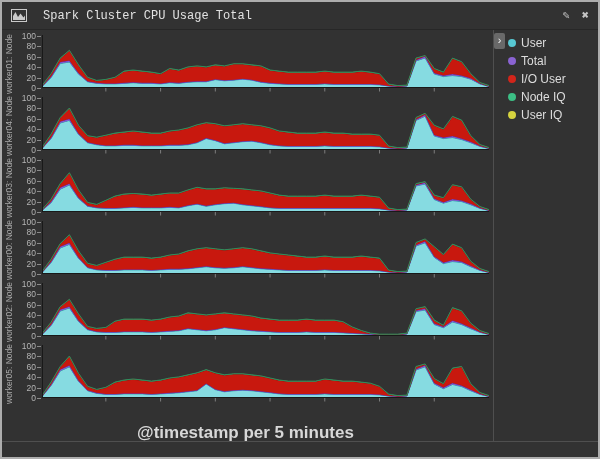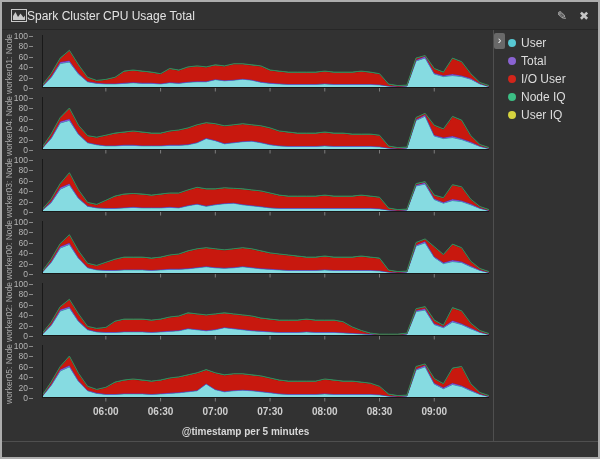--- a/index.html
+++ b/index.html
@@ -7,53 +7,54 @@
   .panel{
     width:600px;height:459px;
     border:2px solid #adadad;
     background:#323232;
     font-family:"Liberation Sans",sans-serif;
     position:relative;overflow:hidden;
   }
   
   .header{
     height:28px;display:flex;align-items:center;
-    padding:0 9px;gap:0;
+    padding:0 9px;gap:16px;
     border-bottom:1px solid #272727;
     cursor:move;
+    font-family:Liberation Mono, monospace;
   }
   .h-icon{display:flex;align-items:center;}
   .h-title{font-size:12px;color:#e2e2e2;flex:1;white-space:nowrap;}
   .h-actions{display:flex;gap:12px;align-items:center;}
   .h-act{font-size:12px;color:#c6c6c6;cursor:pointer;line-height:1;}
   
   .body{display:flex;height:411px;}
   .charts{width:491px;position:relative;padding-top:3px;}
   .chart-row{height:62px;position:relative;}
   .row-label{
     position:absolute;left:0;top:0;width:14px;height:62px;
     writing-mode:vertical-rl;transform:rotate(180deg);
     display:flex;align-items:center;justify-content:center;
     font-size:8.5px;color:#a9a9a9;white-space:nowrap;
   }
-  .yaxis{position:absolute;left:6px;top:0;width:26px;height:62px;}
+  .yaxis{position:absolute;left:14px;top:0;width:26px;height:62px;}
   .ylab{
     position:absolute;right:6px;width:20px;text-align:right;
     font-size:8.5px;color:#b4b4b4;line-height:8px;
   }
   .ytick{position:absolute;right:1px;width:4px;height:1px;background:#8a8a8a;}
   .plot{position:absolute;left:40px;top:0;}
   .xlabels{position:relative;height:14px;margin-top:1px;}
   .xlab{
     position:absolute;top:0;width:44px;text-align:center;
     font-size:10px;font-weight:700;color:#cfcfcf;
   }
   .xtitle{
-    margin-top:6px;width:487px;text-align:center;
-    font-size:10px;font-weight:700;color:#d8d8d8;
+    margin-top:18px;width:487px;text-align:center;
+    font-size:17px;font-weight:700;color:#d8d8d8;
   }
   
   .legend-col{
     flex:1;border-left:1px solid #4f4f4f;position:relative;
     padding:6px 6px 0 14px;
   }
   .collapse-btn{
     position:absolute;left:0px;top:3px;width:11px;height:16px;
     background:#696969;color:#f2f2f2;font-size:11px;line-height:15px;
     text-align:center;border-radius:2px;cursor:pointer;
@@ -289,29 +290,20 @@
             <path d="M0.5 2 V54 M0 54.5 H447" stroke="#191919" fill="none"></path>
             <line x1="63.857142857142854" x2="63.857142857142854" y1="55" y2="58.5" stroke="#7d7d7d"></line>
             <line x1="118.59183673469389" x2="118.59183673469389" y1="55" y2="58.5" stroke="#7d7d7d"></line>
             <line x1="173.32653061224488" x2="173.32653061224488" y1="55" y2="58.5" stroke="#7d7d7d"></line>
             <line x1="228.06122448979593" x2="228.06122448979593" y1="55" y2="58.5" stroke="#7d7d7d"></line>
             <line x1="282.7959183673469" x2="282.7959183673469" y1="55" y2="58.5" stroke="#7d7d7d"></line>
             <line x1="337.53061224489795" x2="337.53061224489795" y1="55" y2="58.5" stroke="#7d7d7d"></line>
             <line x1="392.265306122449" x2="392.265306122449" y1="55" y2="58.5" stroke="#7d7d7d"></line>
           </svg>
         </div>
-        <div class="xlabels" id="xlabels">
-          <span class="xlab" style="left: 81.8571px;">06:00</span>
-          <span class="xlab" style="left: 136.592px;">06:30</span>
-          <span class="xlab" style="left: 191.327px;">07:00</span>
-          <span class="xlab" style="left: 246.061px;">07:30</span>
-          <span class="xlab" style="left: 300.796px;">08:00</span>
-          <span class="xlab" style="left: 355.531px;">08:30</span>
-          <span class="xlab" style="left: 410.265px;">09:00</span>
-        </div>
       <div class="xtitle">@timestamp per 5 minutes</div>
     </div>
     <div class="legend-col">
       <div class="collapse-btn">›</div>
       <div id="legend-items">
           <div class="leg-item">
             <span class="leg-dot" style="background: rgb(87, 200, 210);"></span>
             <span class="leg-label">User</span>
           </div>
           <div class="leg-item">

